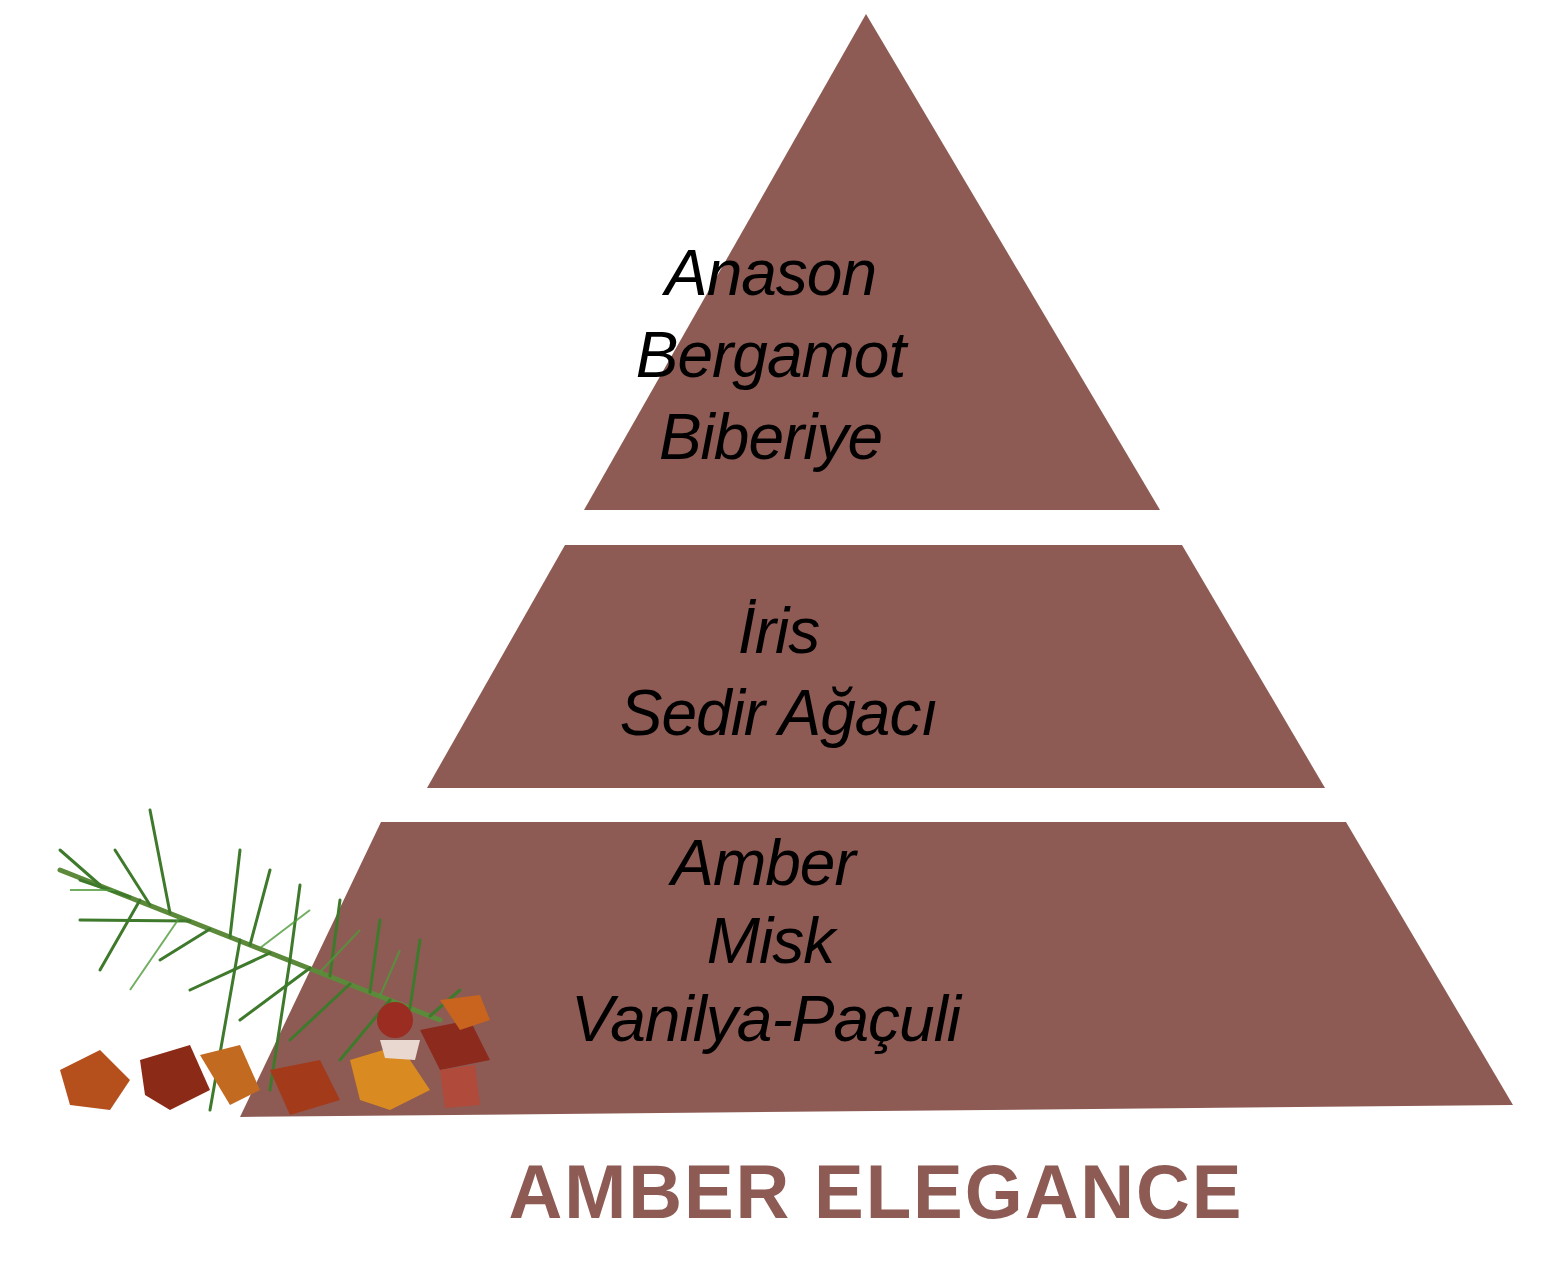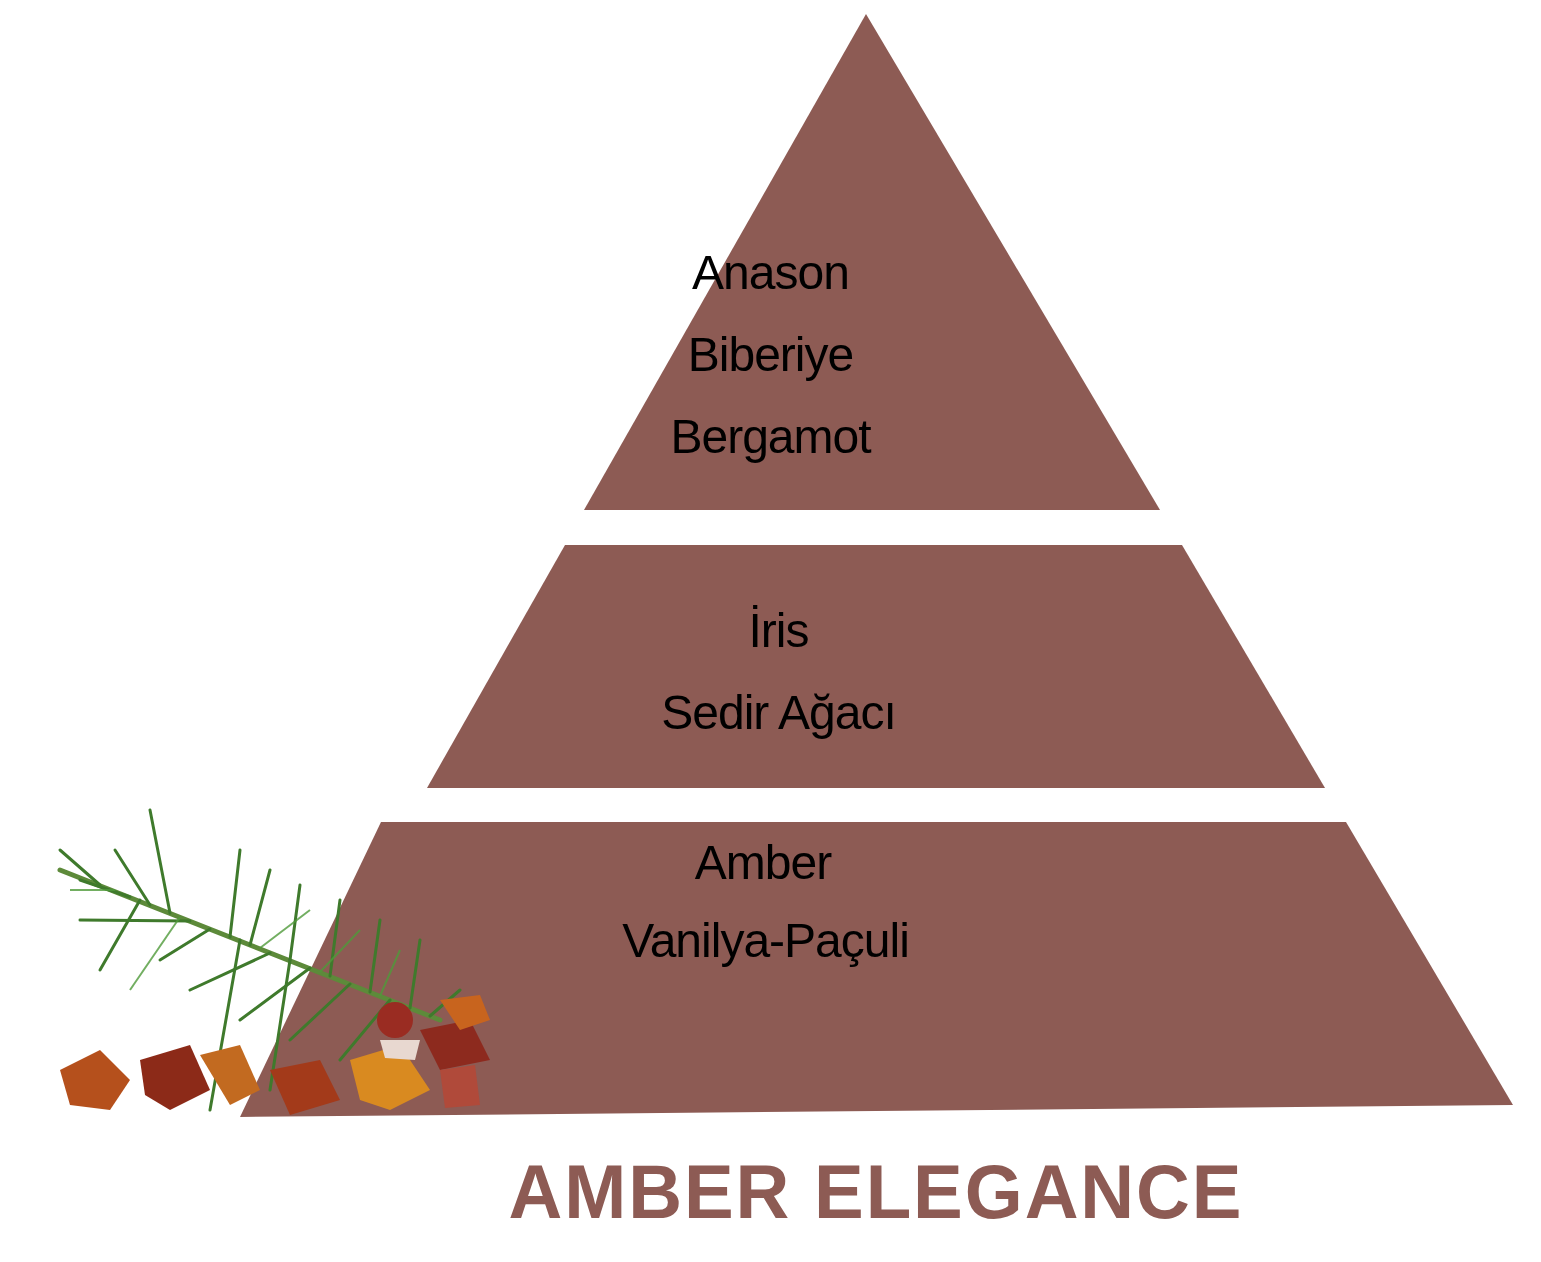--- a/index.html
+++ b/index.html
@@ -1,21 +1,21 @@
 <!DOCTYPE html>
 <html><head>
 <meta charset="utf-8">
 <style>
   html, body { margin: 0; padding: 0; background: #ffffff; }
   body { width: 1541px; height: 1262px; position: relative; overflow: hidden;
          font-family: "Liberation Sans", sans-serif; }
   .tier-svg { position: absolute; left: 0; top: 0; width: 1541px; height: 1262px; }
   .tier-text { position: absolute; left: 0; width: 1541px; text-align: center;
-               color: #000000; font-size: 48px; line-height: 82px;
-               font-family: "Liberation Sans", sans-serif; letter-spacing: -1px; }
+               color: #000000; font-size: 64px; line-height: 82px;
+               font-family: "Liberation Sans", sans-serif; letter-spacing: -1px; font-style: italic; }
   .tier-text div { white-space: nowrap; }
   .title { position: absolute; left: 500px; top: 1148px; width: 752px; text-align: center;
            font-family: "Liberation Sans", sans-serif; font-weight: bold; font-size: 76px;
            letter-spacing: 2px; transform: scaleX(0.98); }
   .decor { position: absolute; left: 40px; top: 790px; width: 480px; height: 340px; }
 </style>
 </head>
 <body>
 
 <svg class="tier-svg" viewBox="0 0 1541 1262">
@@ -64,27 +64,28 @@
     <circle cx="355" cy="230" r="18" fill="#9a2c22"></circle>
     <polygon points="380,240 430,230 450,270 400,280" fill="#8d2a1e"></polygon>
     <polygon points="400,210 440,205 450,230 420,240" fill="#c8641e"></polygon>
     <polygon points="340,250 380,250 375,270 345,268" fill="#e8d8d0"></polygon>
     <polygon points="400,280 435,275 440,315 405,318" fill="#b04a3a"></polygon>
   </g>
 </svg>
 
 <div class="tier-text" style="top:232px;">
   <div>Anason</div>
+  <div>Bergamot</div>
   <div>Biberiye</div>
-  <div>Bergamot</div>
 </div>
 
 <div class="tier-text" style="top:590px; left:8px;">
   <div>İris</div>
   <div>Sedir Ağacı</div>
 </div>
 
 <div class="tier-text" style="top:824px; line-height:78px;">
   <div style="margin-left:-15px;">Amber</div>
+  <div>Misk</div>
   <div style="margin-left:-10px;">Vanilya-Paçuli</div>
 </div>
 
 <div class="title" style="color:#8d5b54;">AMBER ELEGANCE</div>
 
 </body></html>

